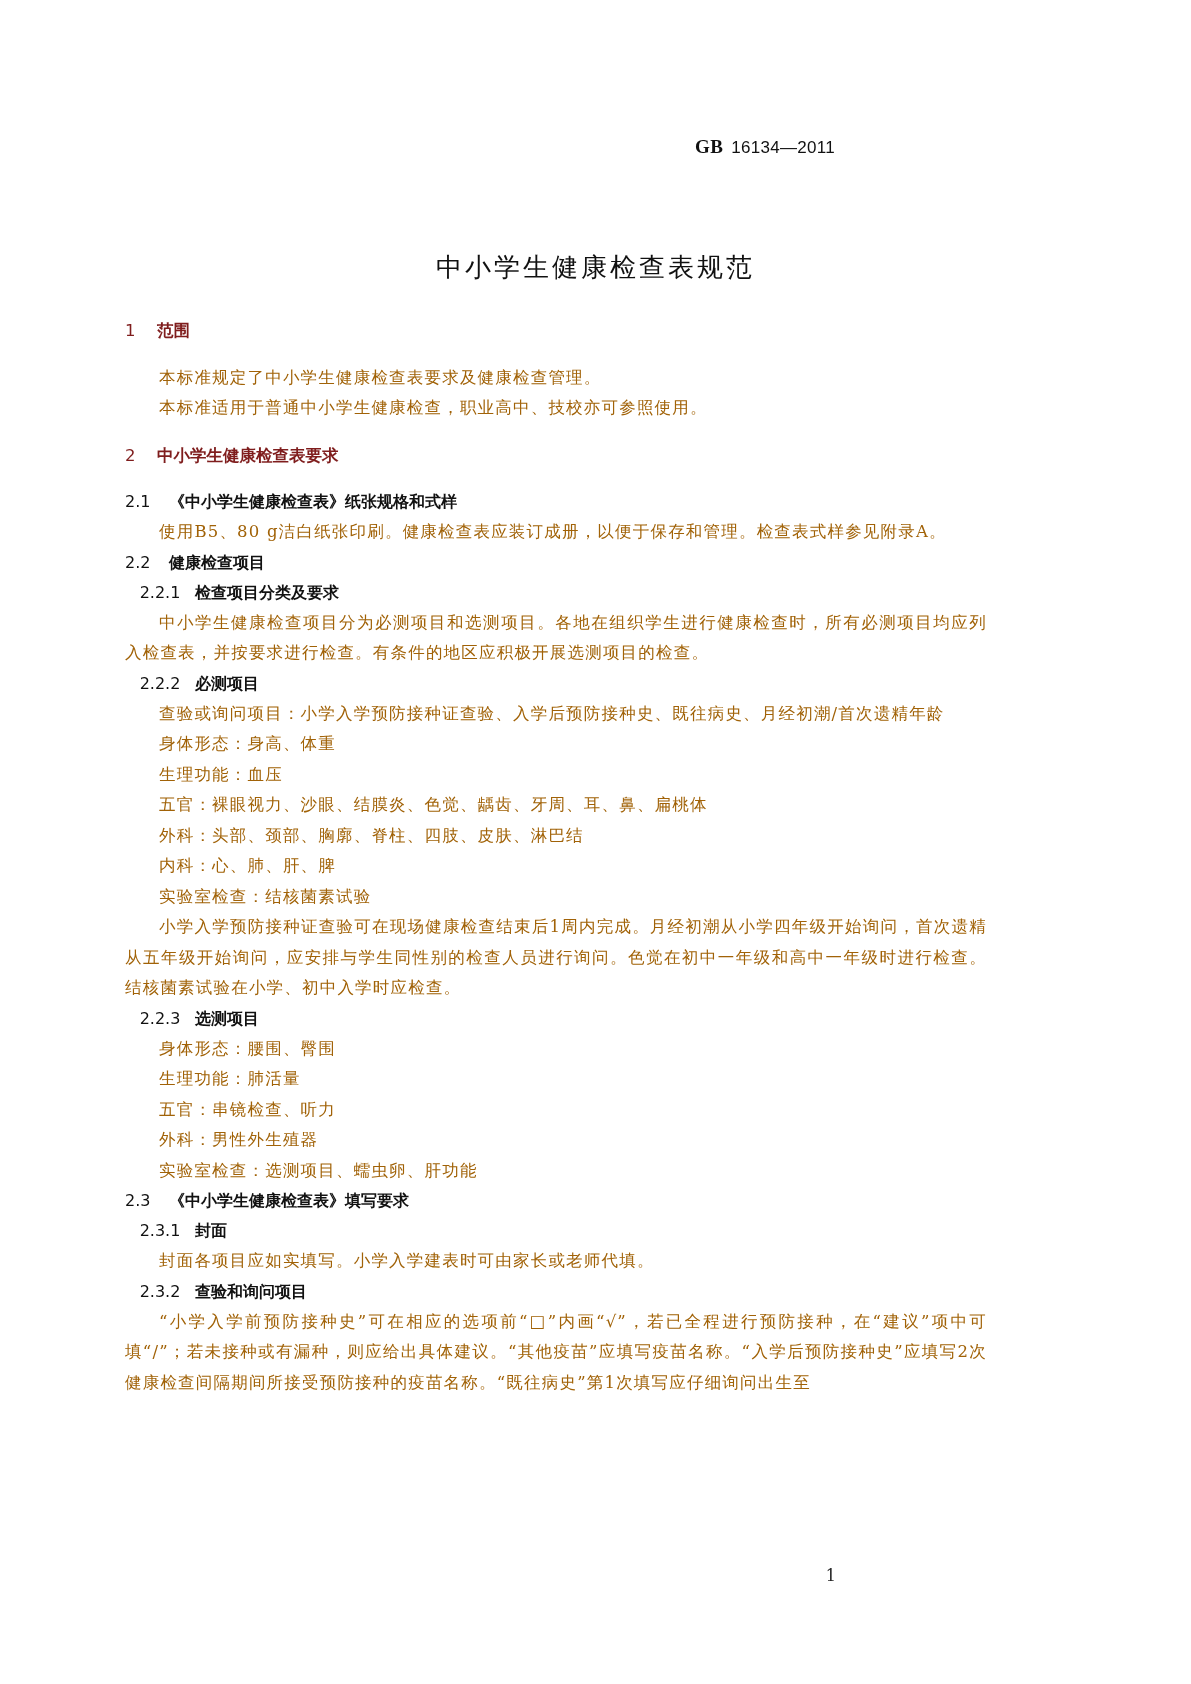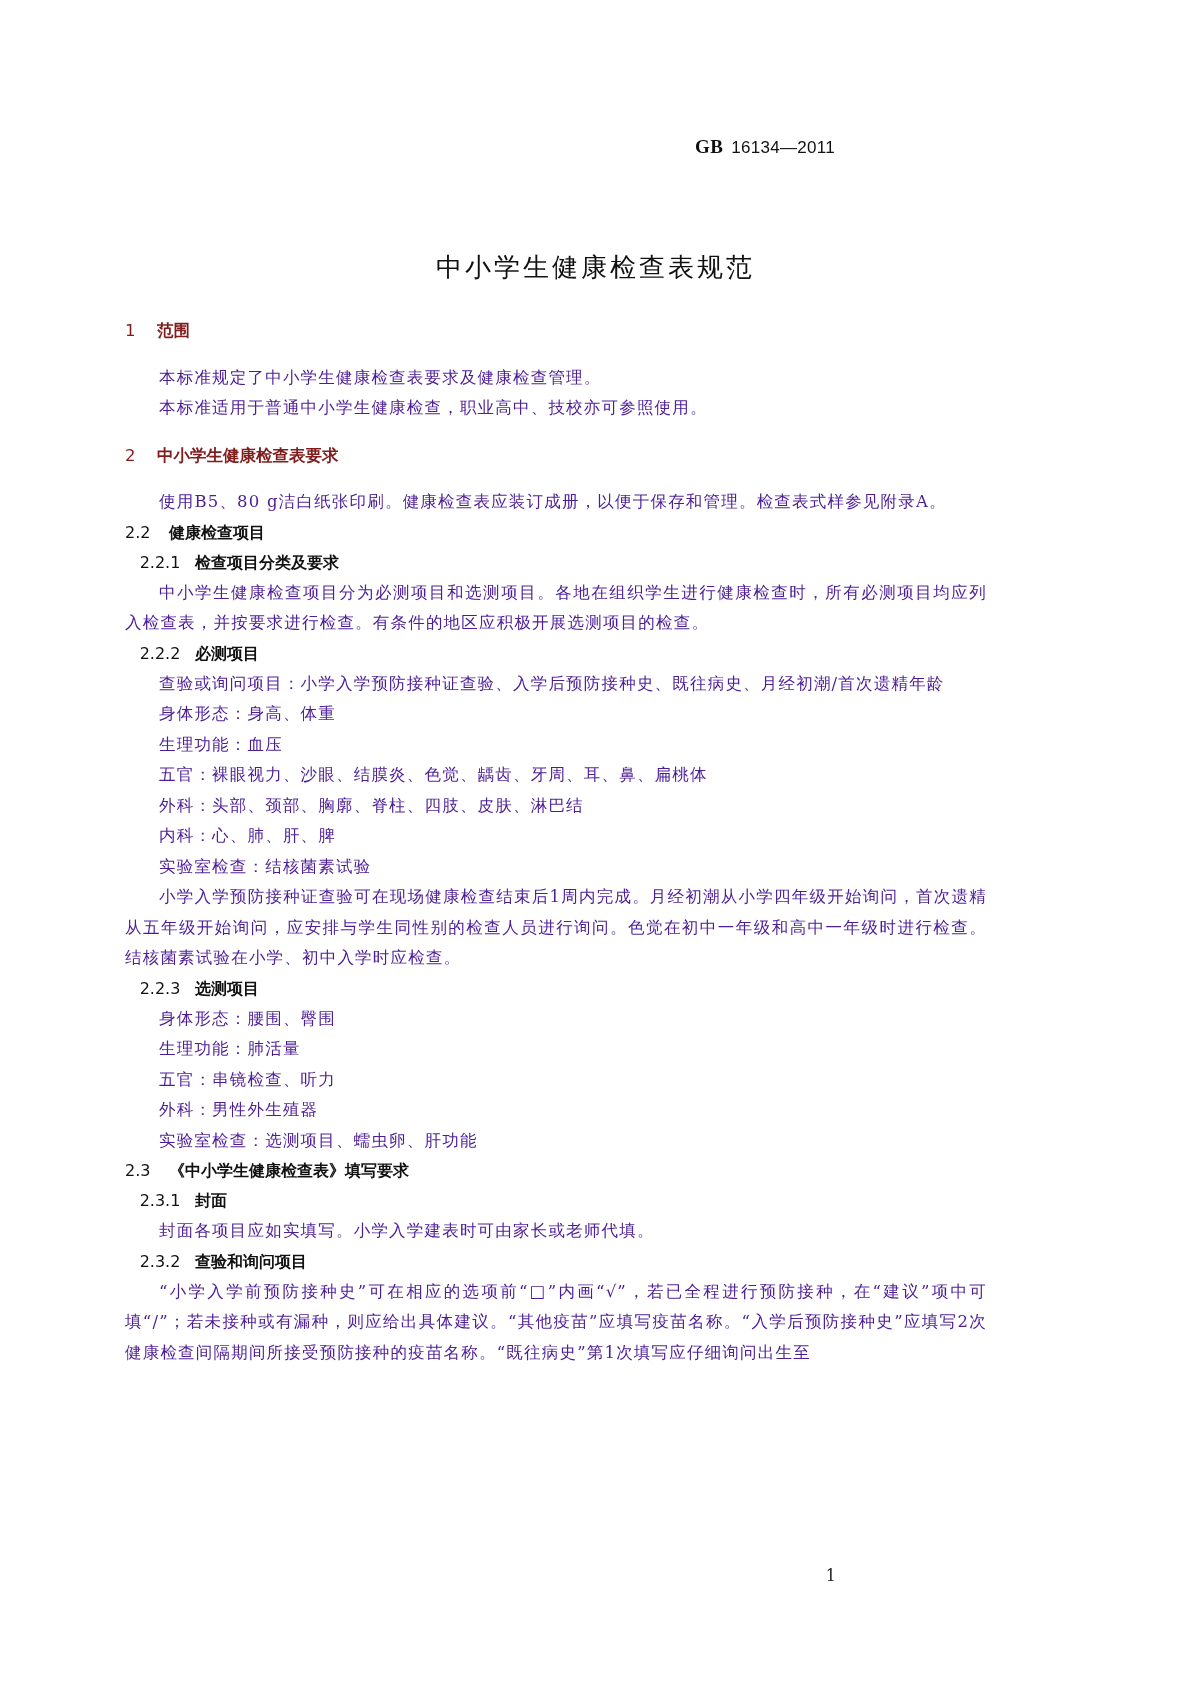--- a/index.html
+++ b/index.html
@@ -66,21 +66,21 @@
       color: #111;
     }
     .h2 .num { display: inline-block; min-width: 44px; font-weight: normal; }
     .h2.h3 .num { min-width: 70px; text-align: center; }
     .p {
       font-size: 16.5px;
       line-height: 30.5px;
       text-indent: 34px;
       text-align: justify;
       letter-spacing: 1.2px;
-      color: #4c1d95;
+      color: #a16207;
     }
     .p.scope { line-height: 30px; }
     .gap-a { height: 17px; }
     .gap-b { height: 18px; }
     .gap-c { height: 16px; }
     .page-number {
       position: absolute;
       right: 207px;
       top: 1550px;
       font-size: 16px;
@@ -106,20 +106,23 @@
     <div class="gap-a"></div>
     <div class="p scope">本标准规定了中小学生健康检查表要求及健康检查管理。</div>
     <div class="p scope">本标准适用于普通中小学生健康检查，职业高中、技校亦可参照使用。</div>
     <div class="gap-b"></div>
 
     <div class="h1">
       <span class="num">2</span><span>中小学生健康检查表要求</span>
     </div>
     <div class="gap-c"></div>
 
+    <div class="h2">
+      <span class="num">2.1</span><span>《中小学生健康检查表》纸张规格和式样</span>
+    </div>
     <div class="p">使用B5、80 g洁白纸张印刷。健康检查表应装订成册，以便于保存和管理。检查表式样参见附录A。</div>
 
     <div class="h2">
       <span class="num">2.2</span><span>健康检查项目</span>
     </div>
 
     <div class="h2 h3">
       <span class="num">2.2.1</span><span>检查项目分类及要求</span>
     </div>
     <div class="p">中小学生健康检查项目分为必测项目和选测项目。各地在组织学生进行健康检查时，所有必测项目均应列入检查表，并按要求进行检查。有条件的地区应积极开展选测项目的检查。</div>

